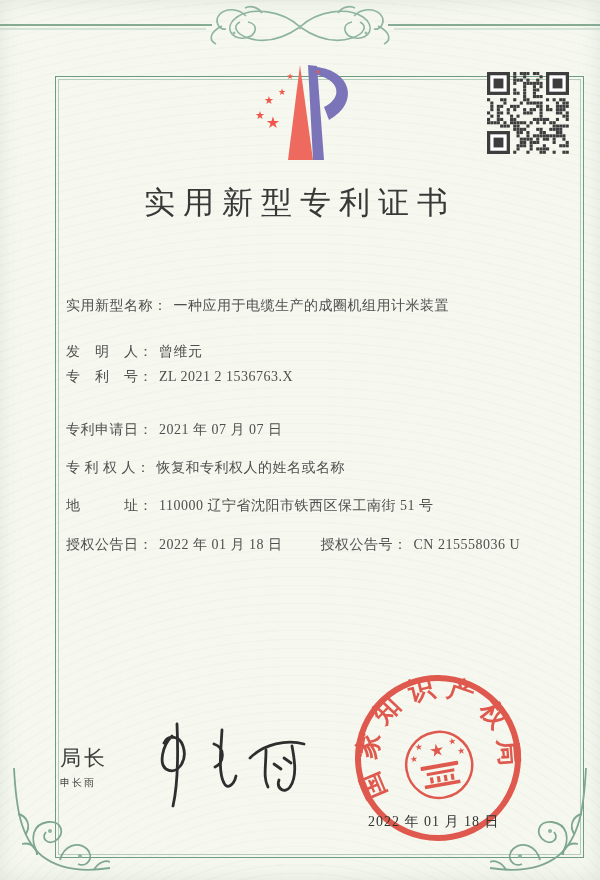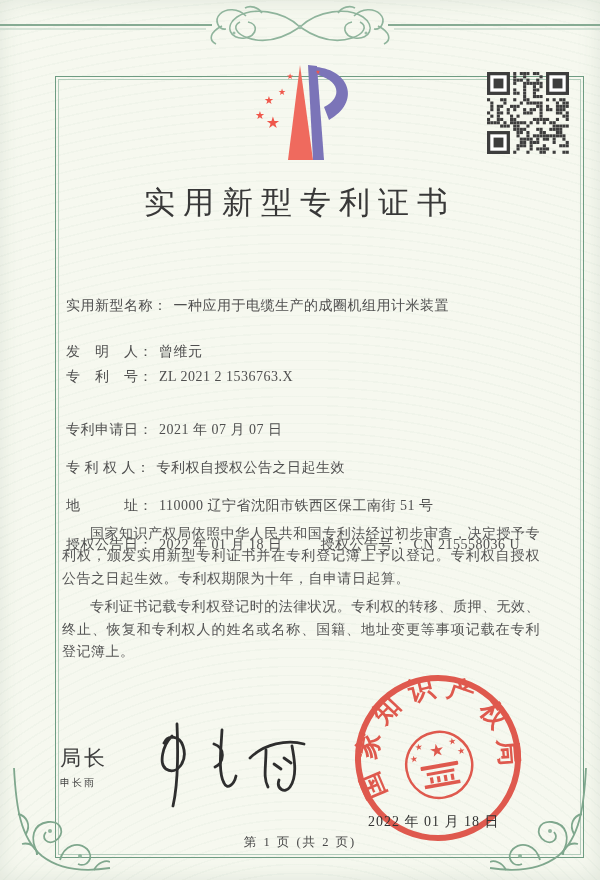--- a/index.html
+++ b/index.html
@@ -310,34 +310,30 @@
     <div class="field f2">
       <span class="flabel">发　明　人：</span><span class="fvalue">曾维元</span>
     </div>
     <div class="field f3">
       <span class="flabel">专　利　号：</span><span class="fvalue">ZL 2021 2 1536763.X</span>
     </div>
     <div class="field f4">
       <span class="flabel">专利申请日：</span><span class="fvalue">2021 年 07 月 07 日</span>
     </div>
     <div class="field f5">
-      <span class="flabel">专 利 权 人：</span><span class="fvalue">专利权自授权公告之日起生效</span>
+      <span class="flabel">专 利 权 人：</span><span class="fvalue">恢复和专利权人的姓名或名称</span>
     </div>
     <div class="field f6">
       <span class="flabel">地　　　址：</span><span class="fvalue">110000 辽宁省沈阳市铁西区保工南街 51 号</span>
     </div>
     <div class="field f7">
       <span class="flabel">授权公告日：</span><span class="fvalue">2022 年 01 月 18 日</span><span class="gap2"></span><span class="flabel">授权公告号：</span><span class="fvalue">CN 215558036 U</span>
     </div>
   </div>
 
-  <div class="paras">
-    <p>国家知识产权局依照中华人民共和国专利法经过初步审查，决定授予专利权，颁发实用新型专利证书并在专利登记簿上予以登记。专利权自授权公告之日起生效。专利权期限为十年，自申请日起算。</p>
-    <p>专利证书记载专利权登记时的法律状况。专利权的转移、质押、无效、终止、恢复和专利权人的姓名或名称、国籍、地址变更等事项记载在专利登记簿上。</p>
-  </div>
 
   <div class="director-title">局长</div>
   <div class="director-name">申长雨</div>
 
   <svg class="signature" viewBox="0 0 195 98" aria-hidden="true">
     <g fill="none" stroke="#2e2e2e" stroke-width="2.8" stroke-linecap="round">
       <path d="M40,20 C30,30 27,48 34,53 C45,60 56,45 51,30 C48,20 36,18 32,27"></path>
       <path d="M45,8 C46,32 47,64 41,90"></path>
       <path d="M82,28 C94,32 92,47 83,51"></path>
       <path d="M90,14 C89,34 86,56 92,67 C95,74 102,69 104,60"></path>
@@ -371,21 +367,20 @@
           <rect x="92.5" y="108" width="3.2" height="6"></rect>
           <rect x="99.5" y="108" width="3.2" height="6"></rect>
           <rect x="72" y="115" width="36" height="3.5"></rect>
         </g>
       </g>
     </g>
   </svg>
 
   <div class="issue-date">2022 年 01 月 18 日</div>
 
-  <div class="page-num">第 1 页 (共 2 页)</div>
 
   <svg class="corner corner-l" viewBox="0 0 104 112" aria-hidden="true">
     <g fill="none" stroke="#7fa78d" stroke-width="1.8">
       <path d="M8,2 C10,40 14,72 36,90 C54,104 78,106 104,102"></path>
       <path d="M32,88 C23,72 27,58 42,56 C56,54 60,69 49,75 C41,79 35,72 40,66"></path>
       <path d="M54,94 C58,79 72,75 81,83 C89,91 81,102 72,98"></path>
       <path d="M12,48 C21,50 25,59 20,68"></path>
       <path d="M16,78 C24,76 31,81 31,89"></path>
       <path d="M88,104 C92,96 100,94 104,96"></path>
     </g>

